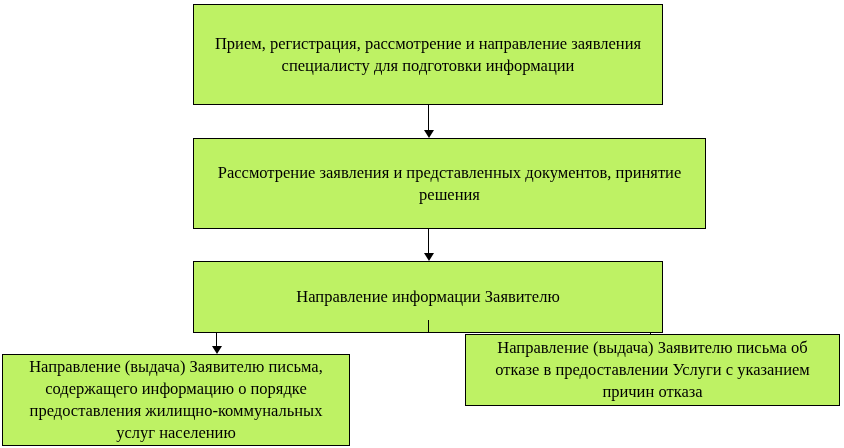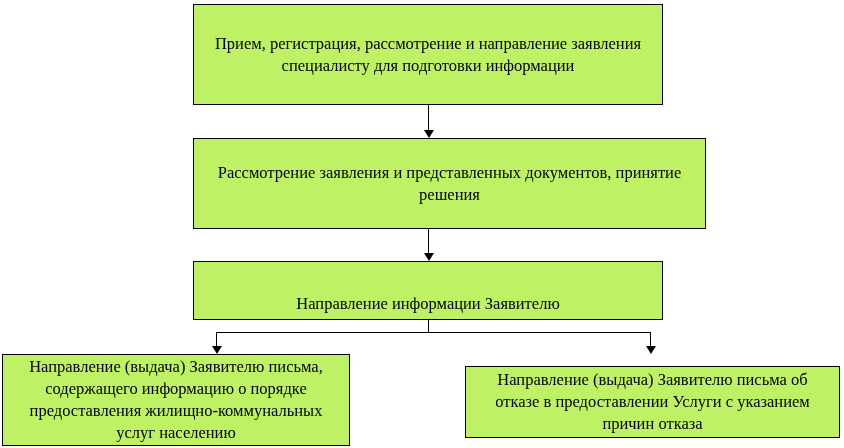--- a/index.html
+++ b/index.html
@@ -83,38 +83,38 @@
 
   <div class="node" style="left:193px; top:138px; width:513px; height:91px;">
     <span>Рассмотрение заявления и представленных документов, принятие решения</span>
   </div>
 
   <div class="arrow" style="left:428px; top:229px; height:32px;">
     <div class="shaft" style="height:24px;"></div>
     <div class="head" style="top:24px;"></div>
   </div>
 
-  <div class="node" style="left:193px; top:261px; width:470px; height:59px;align-items:flex-end;">
+  <div class="node" style="left:193px; top:261px; width:470px; height:72px;">
     <span>Направление информации Заявителю</span>
   </div>
 
   <div class="vline" style="left:428px; top:320px; height:12px;"></div>
   <div class="hline" style="left:216px; top:332px; width:434px;"></div>
 
   <div class="arrow" style="left:216px; top:332px; height:22px;">
     <div class="shaft" style="height:14px;"></div>
     <div class="head" style="top:14px;"></div>
   </div>
 
   <div class="arrow" style="left:650px; top:332px; height:22px;">
     <div class="shaft" style="height:14px;"></div>
     <div class="head" style="top:14px;"></div>
   </div>
 
   <div class="node" style="left:2px; top:354px; width:348px; height:92px;">
     <span>Направление (выдача) Заявителю письма, содержащего информацию о порядке предоставления жилищно-коммунальных услуг населению</span>
   </div>
 
-  <div class="node" style="left:465px; top:366px; width:375px; height:72px;">
+  <div class="node" style="left:465px; top:334px; width:375px; height:72px;">
     <span>Направление (выдача) Заявителю письма об отказе в предоставлении Услуги с указанием причин отказа</span>
   </div>
 
 </div>
 
 </body></html>

